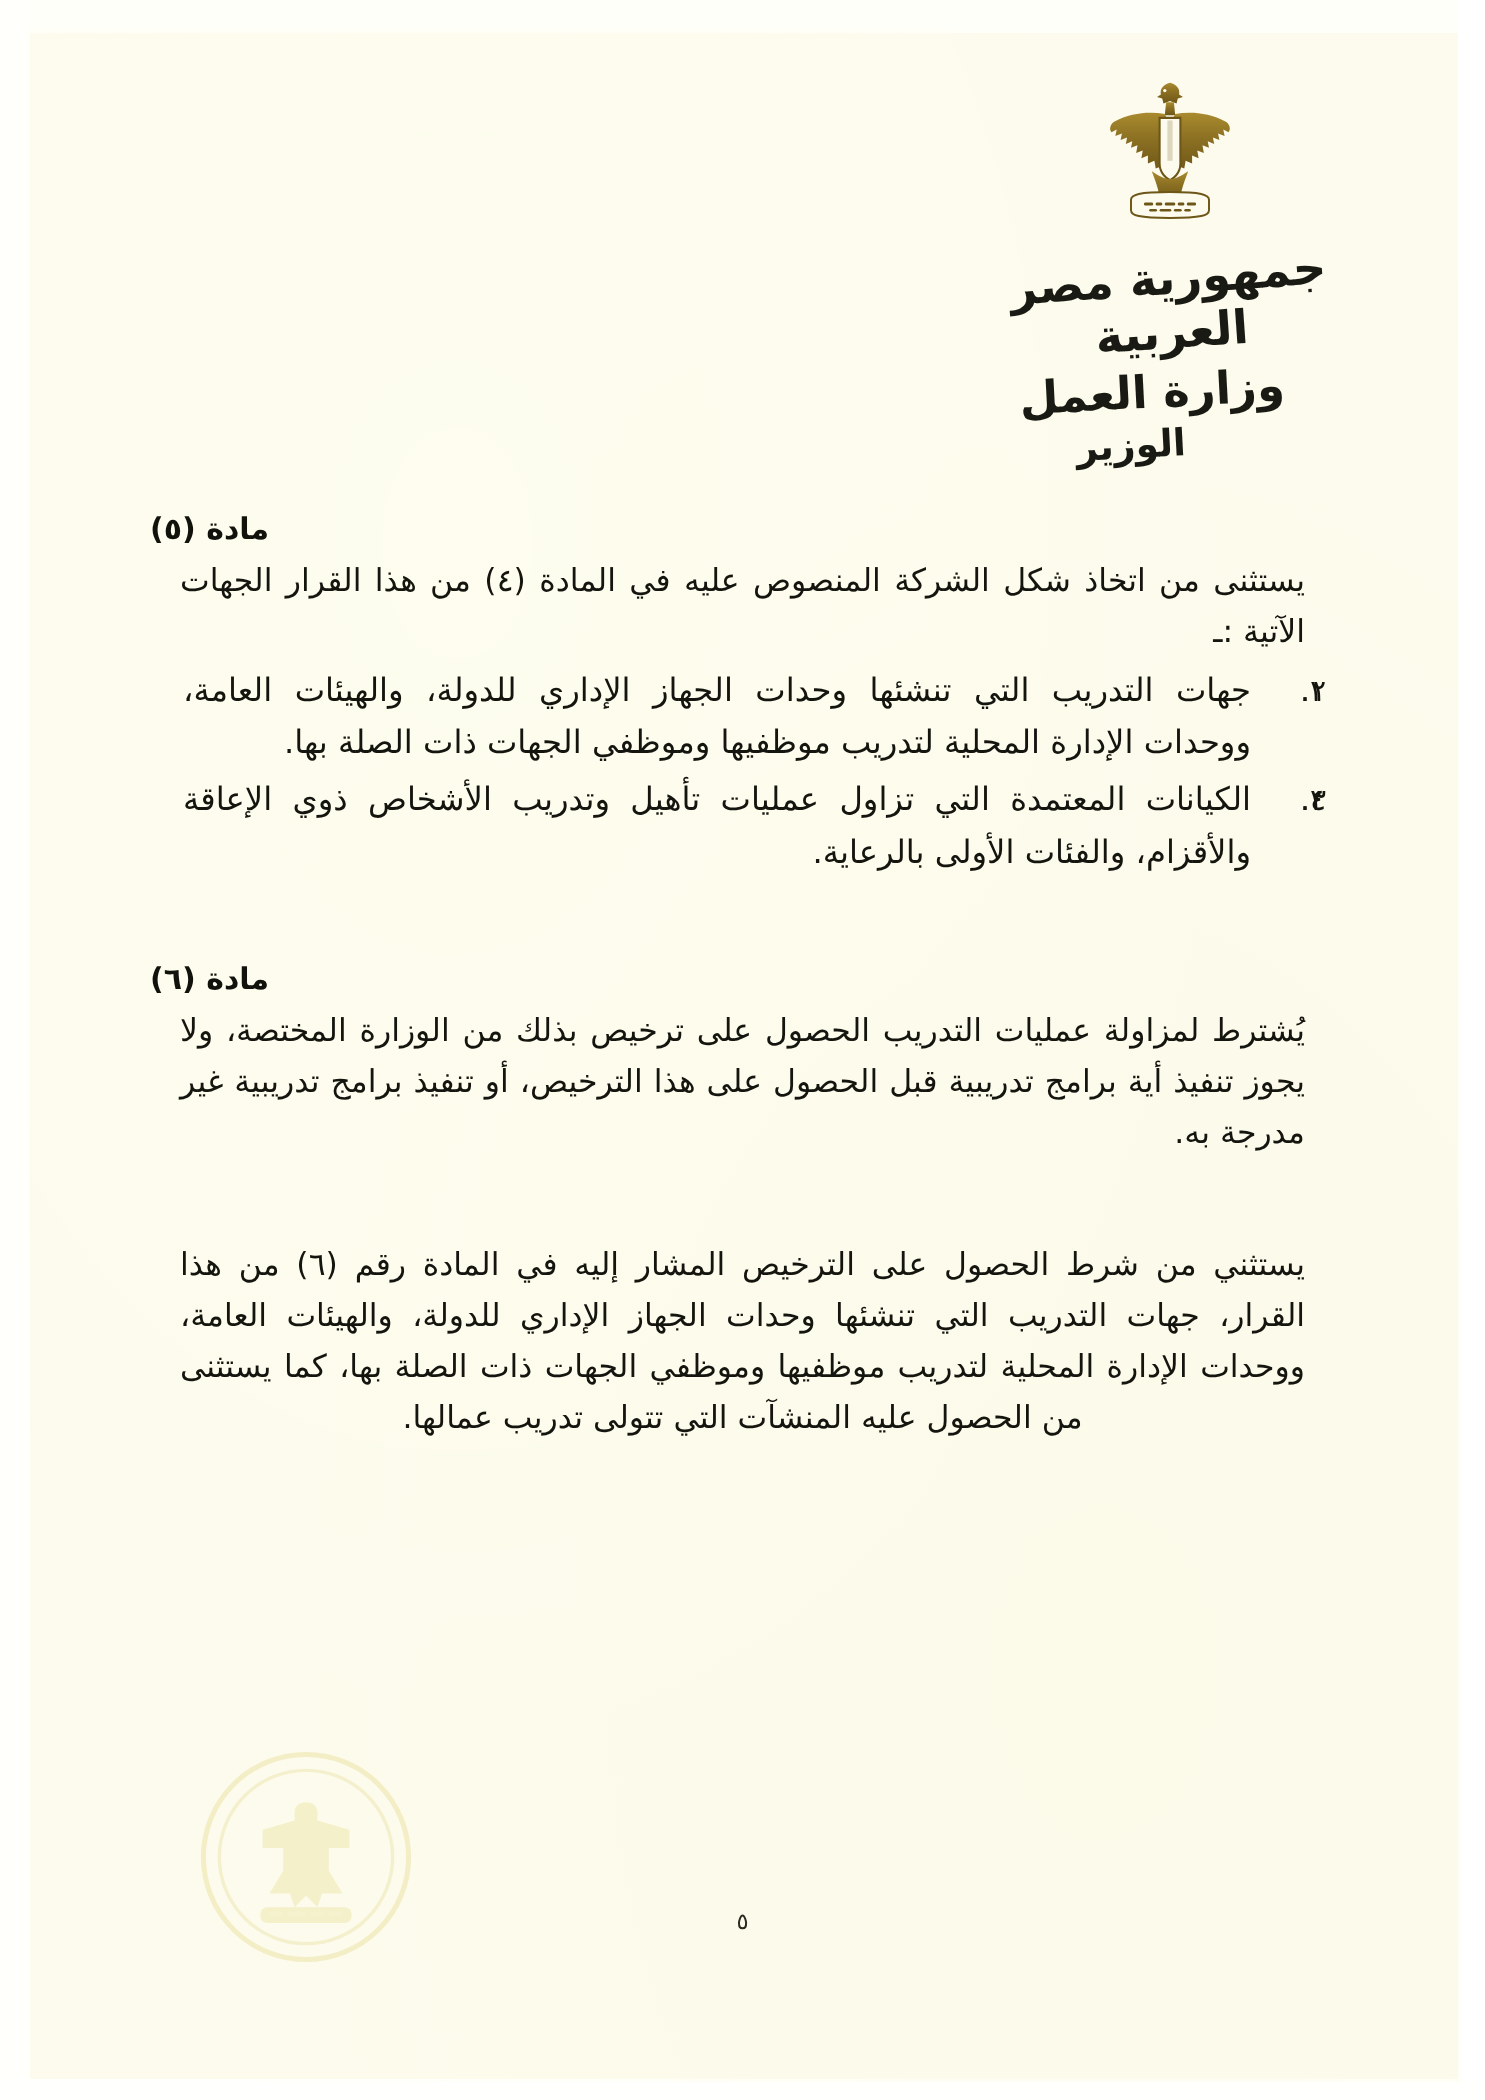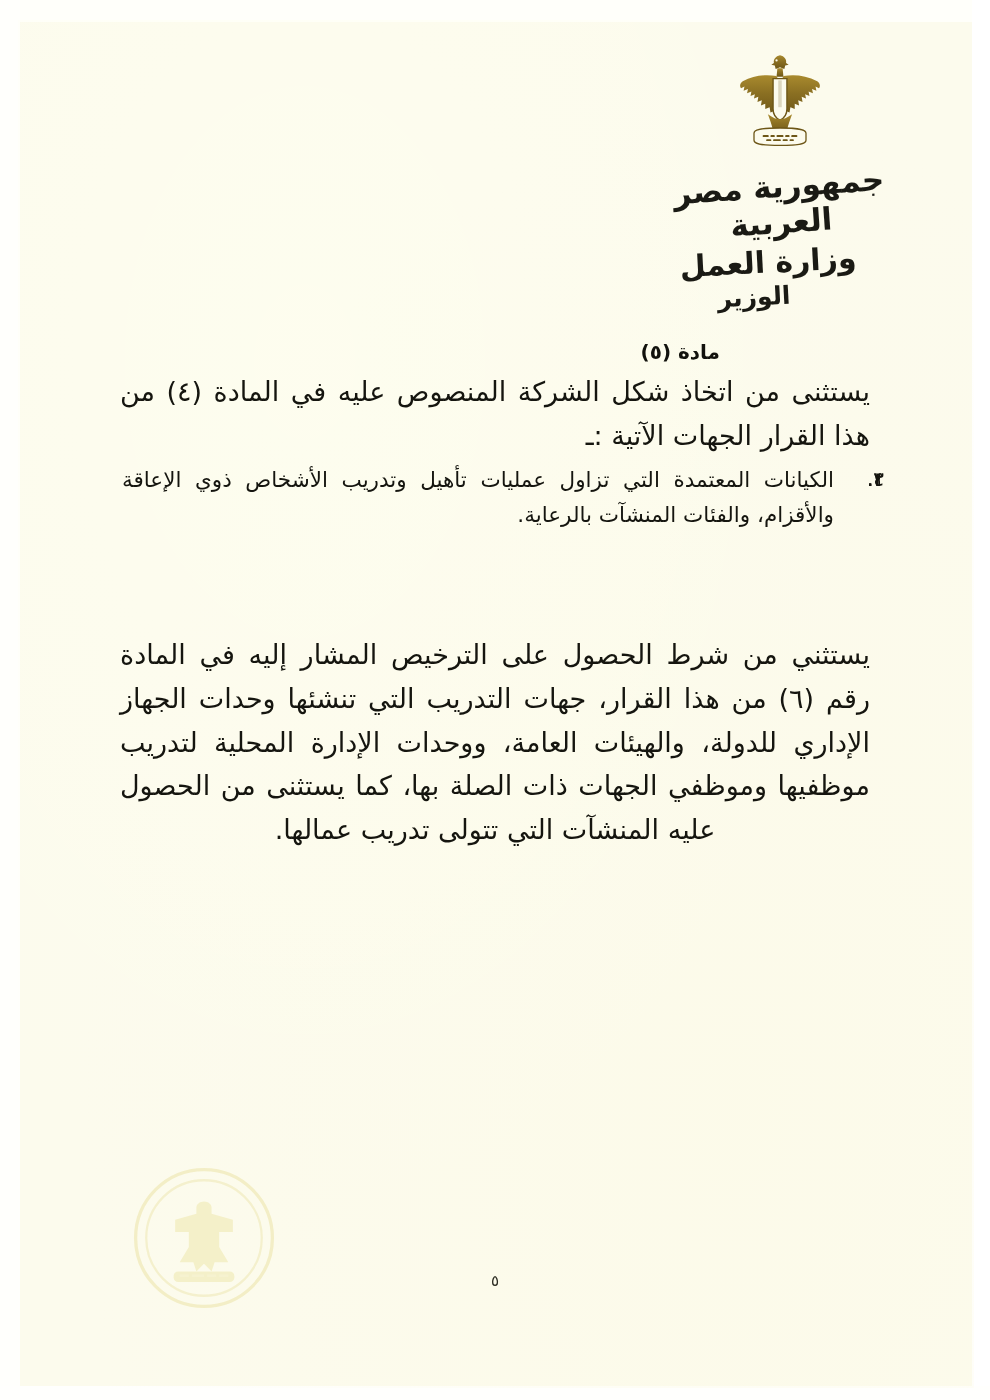--- a/index.html
+++ b/index.html
@@ -87,28 +87,28 @@
   .content {
     position: absolute;
     top: 340px;
     right: 100px;
     left: 100px;
   }
   .article { margin-bottom: 8px; }
   .article-heading {
     font-size: 20px;
     font-weight: 700;
-    text-align: right;
+    text-align: left;
     margin: 0 0 6px 0;
     padding-right: 170px;
     letter-spacing: 0px;
     color: #12120d;
   }
   .article-body {
-    font-size: 27px;
+    font-size: 21px;
     line-height: 1.62;
     text-align: justify;
     text-align-last: right;
     margin: 0;
     padding: 0 20px 0 20px;
     color: #15150f;
   }
   .article-body.last-center {
     text-align-last: center;
   }
@@ -226,33 +226,38 @@
 
     <section class="article">
       <h2 class="article-heading">مادة (٥)</h2>
       <p class="article-body">يستثنى من اتخاذ شكل الشركة المنصوص عليه في المادة (٤) من هذا القرار الجهات الآتية :ـ</p>
       <ol class="clauses">
         <li>
           <span class="marker">١.</span>
         </li>
         <li>
           <span class="marker">٢.</span>
+          <span>جهات التدريب التي تنشئها وحدات الجهاز الإداري للدولة، والهيئات العامة، ووحدات الإدارة المحلية لتدريب موظفيها وموظفي الجهات ذات الصلة بها.</span>
         </li>
         <li class="short">
           <span class="marker">٣.</span>
         </li>
         <li>
           <span class="marker">٤.</span>
-          <span>الكيانات المعتمدة التي تزاول عمليات تأهيل وتدريب الأشخاص ذوي الإعاقة والأقزام، والفئات المنشآت بالرعاية.</span>
+          <span>الكيانات المعتمدة التي تزاول عمليات تأهيل وتدريب الأشخاص ذوي الإعاقة والأقزام، والفئات الأولى بالرعاية.</span>
         </li>
       </ol>
     </section>
 
     <div class="spacer-lg"></div>
 
+    <section class="article">
+      <h2 class="article-heading">مادة (٦)</h2>
+      <p class="article-body">يُشترط لمزاولة عمليات التدريب الحصول على ترخيص بذلك من الوزارة المختصة، ولا يجوز تنفيذ أية برامج تدريبية قبل الحصول على هذا الترخيص، أو تنفيذ برامج تدريبية غير مدرجة به.</p>
+    </section>
 
     <div class="spacer-lg"></div>
 
     <section class="article">
       <p class="article-body last-center">يستثني من شرط الحصول على الترخيص المشار إليه في المادة رقم (٦) من هذا القرار، جهات التدريب التي تنشئها وحدات الجهاز الإداري للدولة، والهيئات العامة، ووحدات الإدارة المحلية لتدريب موظفيها وموظفي الجهات ذات الصلة بها، كما يستثنى من الحصول عليه المنشآت التي تتولى تدريب عمالها.</p>
     </section>
   </div>
 
   <svg class="seal-watermark" viewBox="0 0 100 100">
     <circle cx="50" cy="50" r="45" fill="none" stroke="#ece4a8" stroke-width="2.2"></circle>

